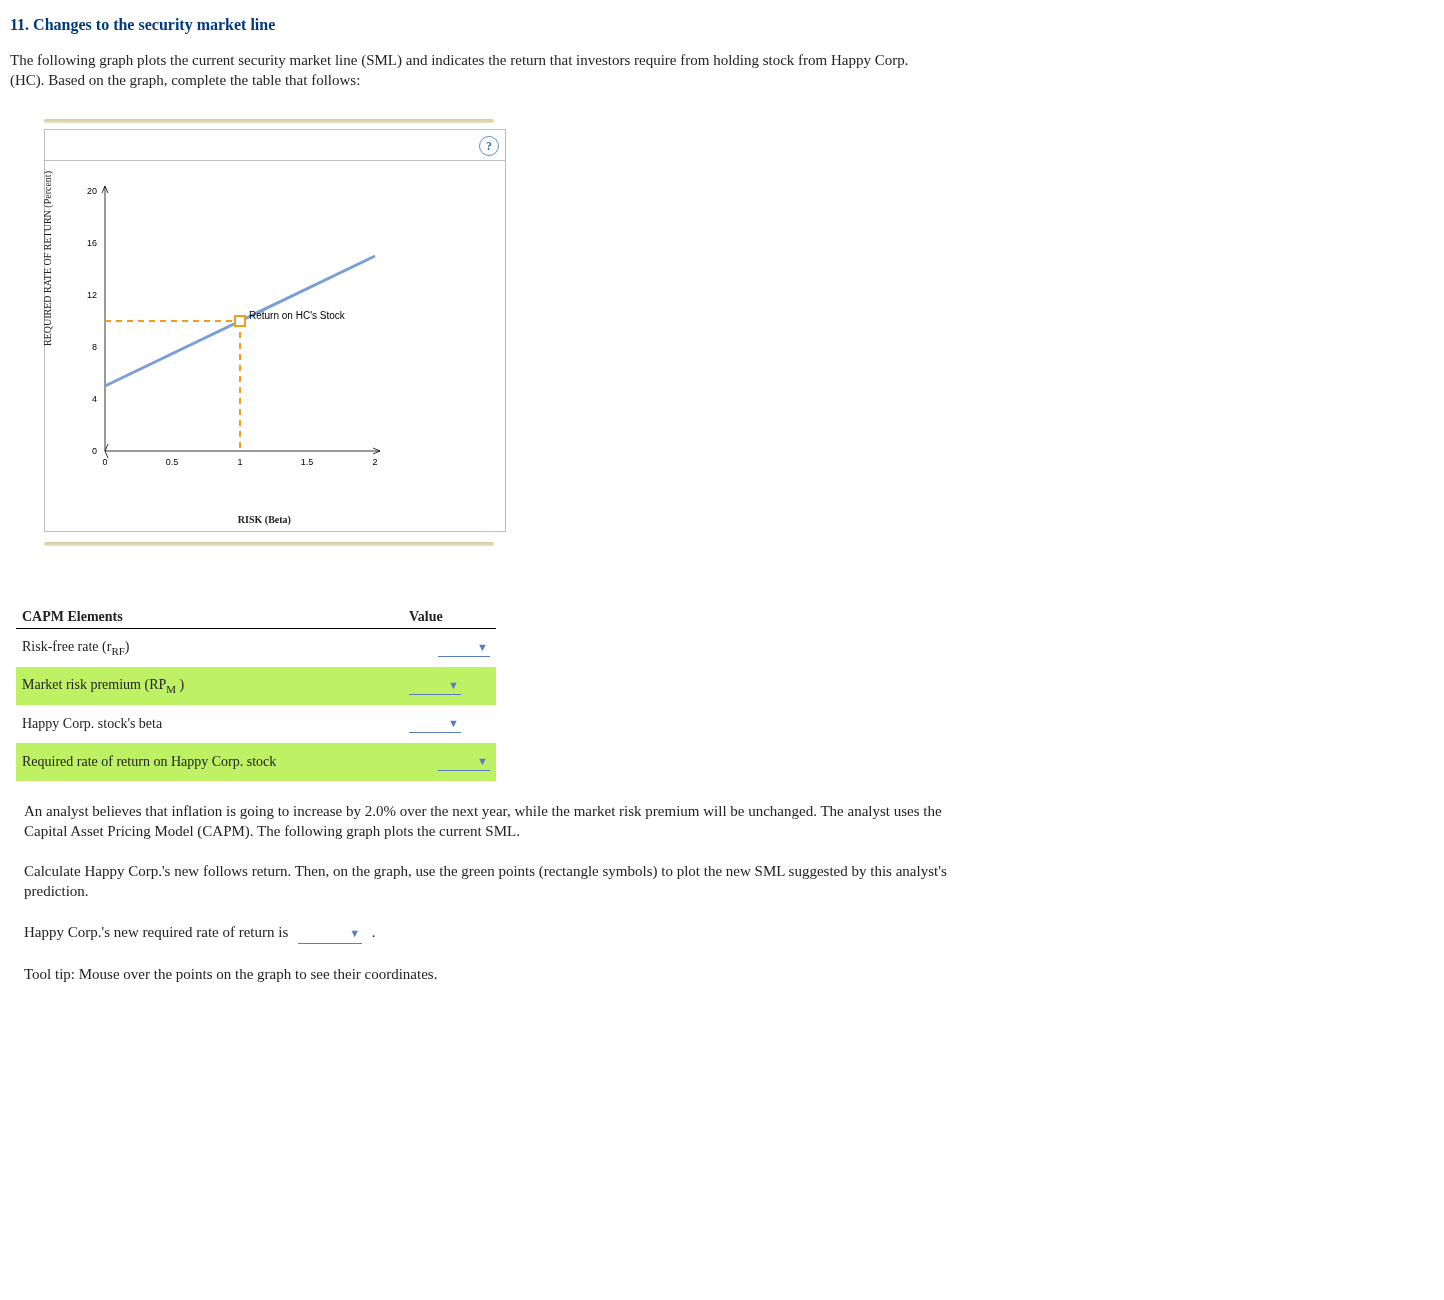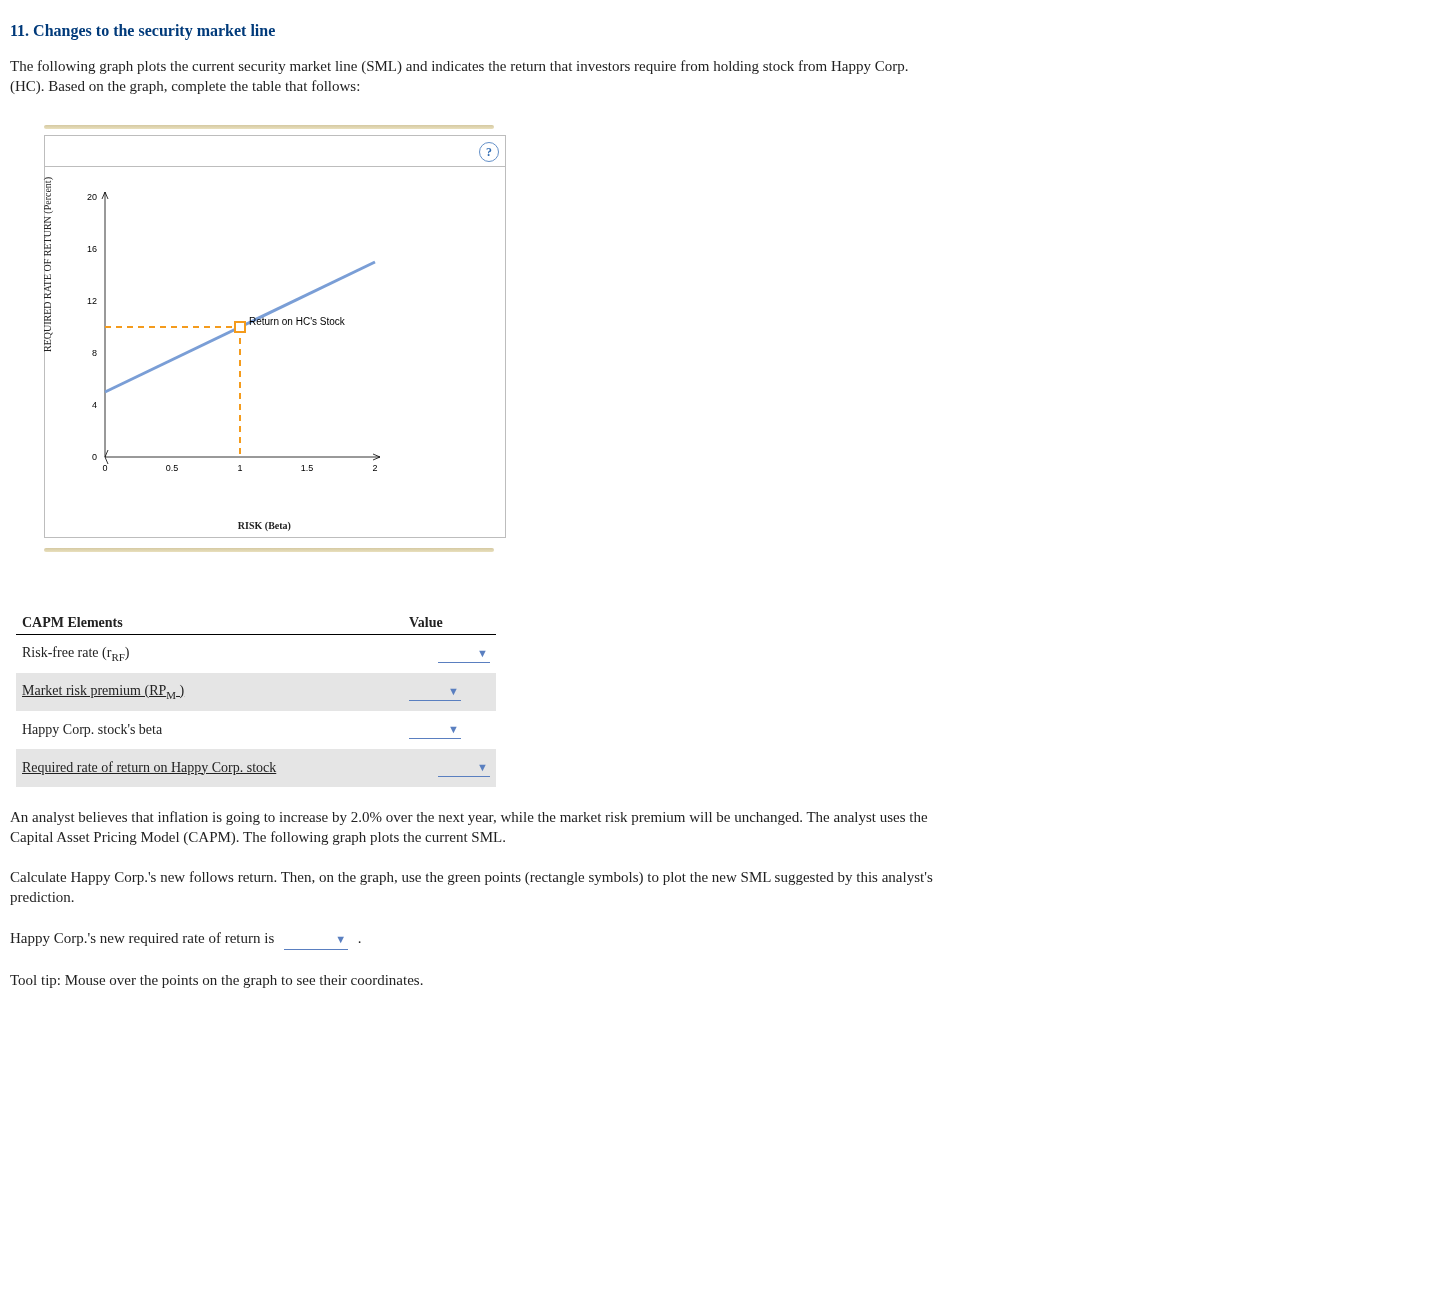--- a/index.html
+++ b/index.html
@@ -7,21 +7,21 @@
     font-size: 15px;
     color: #222;
     margin: 0;
     padding: 12px 10px 40px 10px;
     max-width: 1444px;
   }
   .q-title {
     color: #003a7a;
     font-weight: bold;
     font-size: 16px;
-    margin: 10px 0 16px 0;
+    margin: 4px 0 16px 0;
   }
   .prompt { max-width: 910px; line-height: 1.35; margin-bottom: 28px; }
   .graph-panel { width: 460px; border: 1px solid #bdbdbd; margin: 0 0 10px 34px; }
   .graph-toolbar { height: 30px; border-bottom: 1px solid #bdbdbd; position: relative; }
   .help-icon {
     position: absolute; right: 6px; top: 6px; width: 18px; height: 18px;
     border: 1px solid #6490c8; border-radius: 50%; color: #2f6bb3;
     font-size: 12px; line-height: 18px; text-align: center; font-weight: bold;
     cursor: pointer; background: #fff;
   }
@@ -35,33 +35,33 @@
     font-size: 10px;
     font-weight: bold;
   }
   .tan-line { width: 450px; height: 4px; margin: 6px 0 6px 34px;
     background: linear-gradient(#d5c9a2,#e9e0bd); border-radius: 2px; }
 
   .capm-block { margin: 60px 0 0 6px; width: 480px; }
   .capm-table { width: 100%; border-collapse: collapse; font-size: 14px; }
   .capm-table th { text-align: left; font-weight: bold; border-bottom: 1.5px solid #000; padding: 3px 6px; }
   .capm-table td { padding: 10px 6px; }
-  .capm-table tr.stripe td { background: #e5e5e5; text-decoration: underline; }
+  .capm-table tr.stripe td { background: #bef264; }
   .dd {
     display: inline-block; min-width: 42px; border-bottom: 1.5px solid #5a7fc0;
     text-align: right; padding: 0 2px 1px 8px; cursor: pointer; vertical-align: bottom;
   }
   .dd .caret { color: #5a7fc0; font-size: 11px; }
   .inline-dd {
     display: inline-block; min-width: 54px; border-bottom: 1.5px solid #5a7fc0;
     text-align: right; padding: 0 2px 1px 8px; cursor: pointer; margin: 0 6px;
   }
   .inline-dd .caret { color: #5a7fc0; font-size: 11px; }
   .sub { font-size: 0.78em; vertical-align: sub; }
-  p.body { max-width: 960px; line-height: 1.35; margin: 20px 0; }
+  p.body { max-width: 960px; line-height: 1.35; margin: 20px 14px; }
   svg text { font-family: Verdana, Arial, sans-serif; }
 </style>
 </head>
 <body>
 
 <div class="q-title">11. Changes to the security market line</div>
 
 <div class="prompt">The following graph plots the current security market line (SML) and indicates the return that investors require from holding stock from Happy Corp. (HC). Based on the graph, complete the table that follows:</div>
 
 <div class="tan-line"></div>

